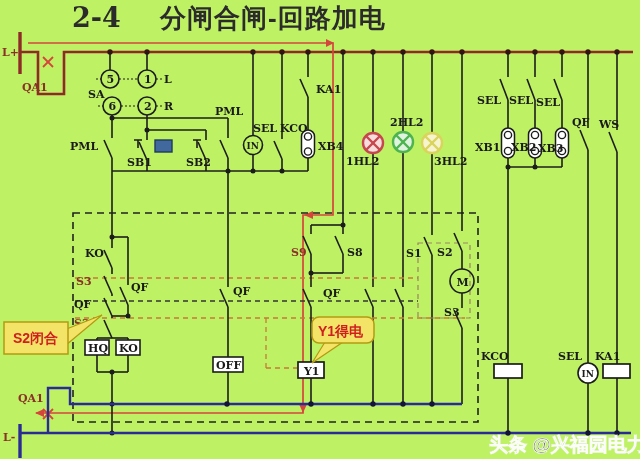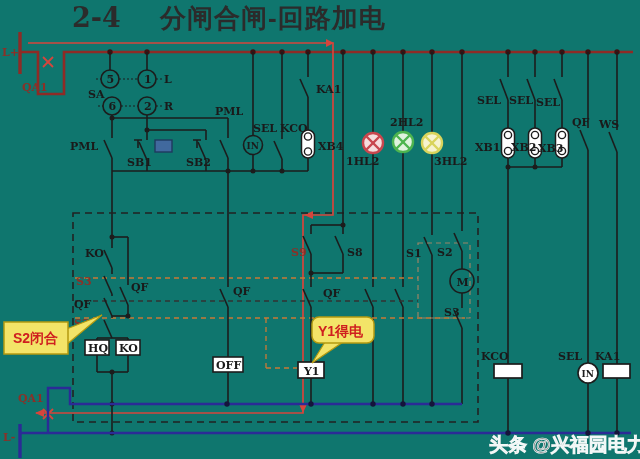--- a/index.html
+++ b/index.html
@@ -1,16 +1,16 @@
 <!DOCTYPE html>
 <html><head>
 <meta charset="utf-8">
 <style>
   html,body{margin:0;padding:0;background:#ffffff;}
-  .stage{position:relative;width:640px;height:459px;background:#0f766e;overflow:hidden;
+  .stage{position:relative;width:640px;height:459px;background:#bef264;overflow:hidden;
          font-family:"DejaVu Serif","Liberation Serif",serif;}
   svg{position:absolute;top:0;left:0;}
   text{font-family:"DejaVu Serif","Liberation Serif",serif;font-weight:700;}
   .lbl{font-size:11px;fill:#1a1a1a;}
   .lbl-red{font-size:11px;fill:#8a3128;}
   .num{font-size:11px;fill:#1a1a1a;}
   .title-num{font-family:"DejaVu Serif",serif;font-size:27px;fill:#2b2b2b;}
   .title-cn{font-family:"Liberation Sans","DejaVu Sans",sans-serif;font-size:26px;font-weight:700;fill:#2b2b2b;letter-spacing:1px;}
   .callout-text{font-family:"Liberation Sans","DejaVu Sans",sans-serif;font-size:14px;font-weight:700;fill:#cf1f1f;}
   .watermark{font-family:"Liberation Sans","DejaVu Sans",sans-serif;font-size:19px;font-weight:700;

